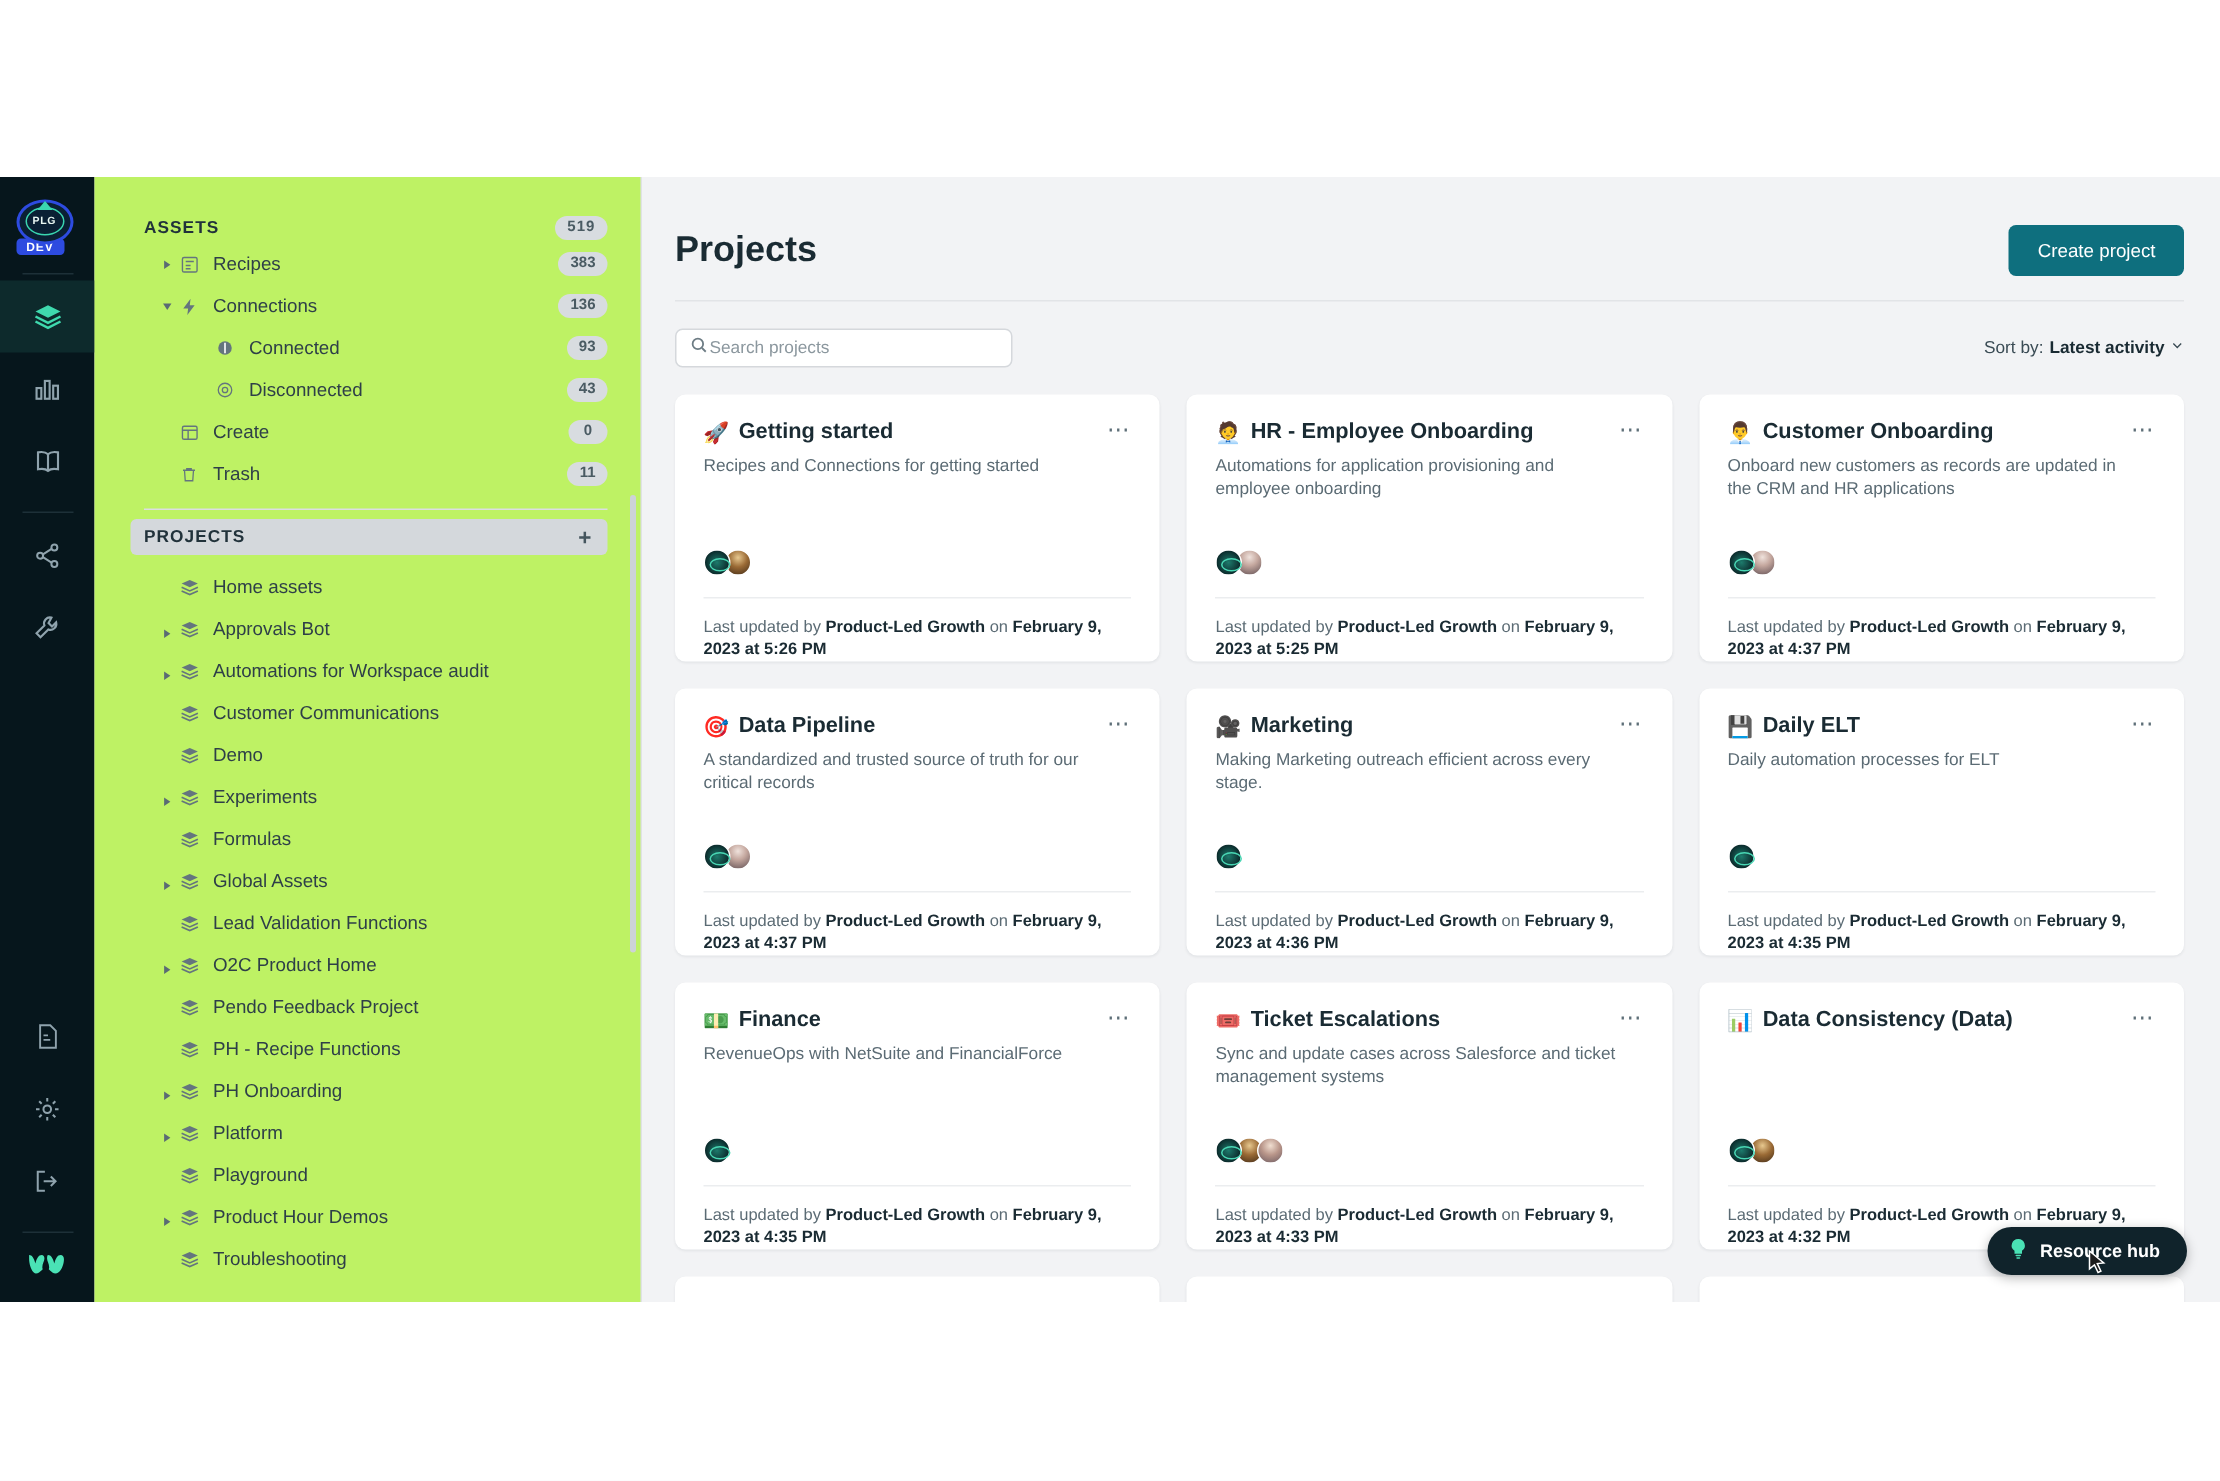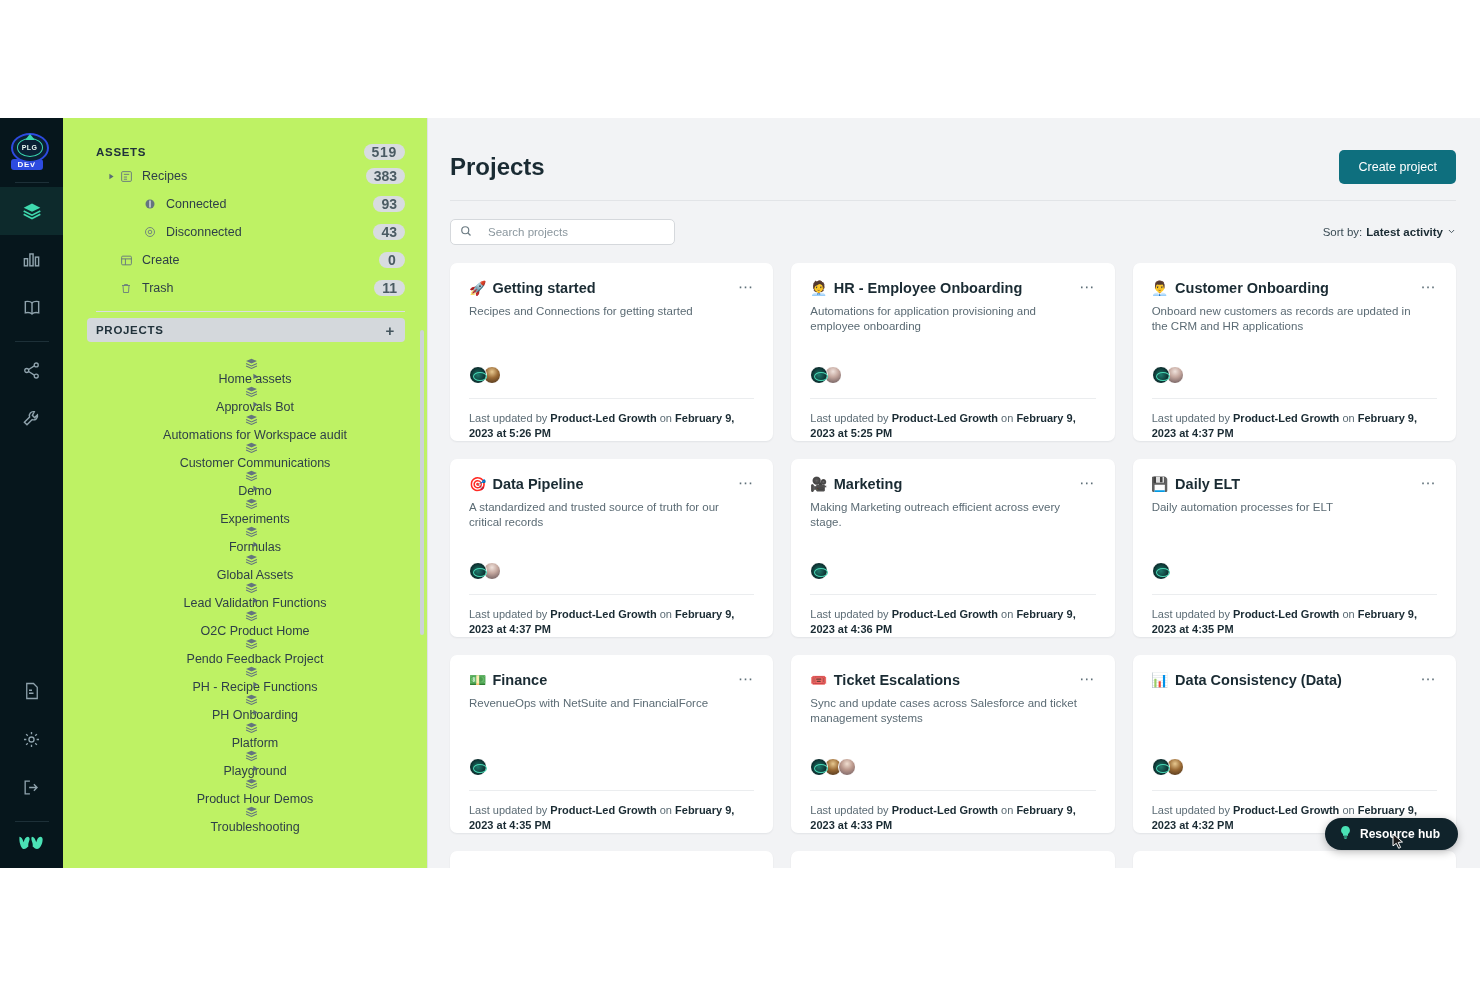--- a/index.html
+++ b/index.html
@@ -94,21 +94,21 @@
   }
   .sb-inner { padding: 24px 22px 0 33px; }
   .sb-section-title {
     font-size: 11.5px; font-weight: bold; color: #21323b;
     letter-spacing: .7px;
     display: flex; align-items: center; justify-content: space-between;
     height: 20px;
   }
   .count-pill {
     background: #d8dce0; color: #4a5b63;
-    font-size: 14px; font-weight: bold;
+    font-size: 10px; font-weight: bold;
     border-radius: 9px; padding: 2px 8px;
     min-width: 26px; text-align: center;
     line-height: 12px;
     margin-left: 43px;
   }
   .tree-row {
     display: flex; align-items: center;
     height: 28px;
     font-size: 12.5px; color: #2e3f48;
     cursor: pointer;
@@ -132,23 +132,23 @@
     background: #d4d8dc; border-radius: 4px;
     padding: 0 10px 0 9px;
     height: 24px;
     display: flex; align-items: center; justify-content: space-between;
     font-size: 11.5px; font-weight: bold; color: #21323b;
     letter-spacing: .7px;
     margin-left: -9px;
   }
   .plus-btn { font-size: 15px; color: #44555e; line-height: 1; cursor: pointer; }
   .proj-row {
-    display: flex; align-items: center;
+    display: flex; align-items: flex-end;
     height: 28px; font-size: 12.5px; color: #2e3f48;
-    cursor: pointer; padding-left: 9px; flex-direction: column;
+    cursor: pointer; padding-left: 9px;
   }
   .sb-scroll {
     position: absolute; right: 3px; top: 212px;
     width: 4px; height: 305px;
     background: #cdd3d6; border-radius: 3px;
   }
 
   
   .main { flex: 1 1 auto; height: 100%; overflow: hidden; position: relative; background:#f2f3f5; }
   .main-pad { padding: 32px 24px 0 22px; }
@@ -166,21 +166,21 @@
   }
   .toolbar {
     display: flex; align-items: center; justify-content: space-between;
     margin-top: 18px;
   }
   .search-box {
     width: 225px; height: 26px;
     background: #fff; border: 1px solid #d5d8dc;
     border-radius: 5px;
     display: flex; align-items: center;
-    padding: 0 9px; gap: 16px;
+    padding: 0 9px; gap: 1px;
   }
   .search-box input {
     border: none; outline: none; flex: 1 1 auto;
     font-size: 11.5px; color: #384a53;
     font-family: "Liberation Sans", sans-serif;
     background: transparent;
   }
   .search-box input::placeholder { color: #8b979e; }
   .sortby { font-size: 11.5px; color: #3b4c55; display: flex; align-items: center; gap: 4px; cursor: pointer; }
   .sortby b { color: #1a2b33; font-weight: bold; }
@@ -374,20 +374,34 @@
             </span>
             <span class="tw-icon">
               <svg width="13" height="13" viewBox="0 0 24 24" stroke="#64757e" stroke-width="1.7" fill="none">
                 <rect x="3" y="3" width="18" height="18" rx="2"></rect>
                 <path d="M7 8h10M7 13h6M7 17h6"></path>
               </svg>
             </span>
             <span class="label">Recipes</span>
             <span class="count-pill">383</span>
           </div>
+          <div class="tree-row ind-1">
+            <span class="caret">
+              <svg width="7" height="7" viewBox="0 0 10 10" fill="#5a6b74">
+                <path d="M1 2h8l-4 6z"></path>
+              </svg>
+            </span>
+            <span class="tw-icon">
+              <svg width="13" height="13" viewBox="0 0 24 24" fill="#64757e">
+                <path d="M13 2 4 14h6l-1 8 9-12h-6z"></path>
+              </svg>
+            </span>
+            <span class="label">Connections</span>
+            <span class="count-pill">136</span>
+          </div>
           <div class="tree-row ind-2">
             <span class="caret"></span>
             <span class="tw-icon">
               <svg width="12" height="12" viewBox="0 0 24 24" fill="#64757e">
                 <circle cx="12" cy="12" r="9"></circle>
                 <path d="M12 5v14" stroke="#eaecef" stroke-width="2.5"></path>
               </svg>
             </span>
             <span class="label">Connected</span>
             <span class="count-pill">93</span>

